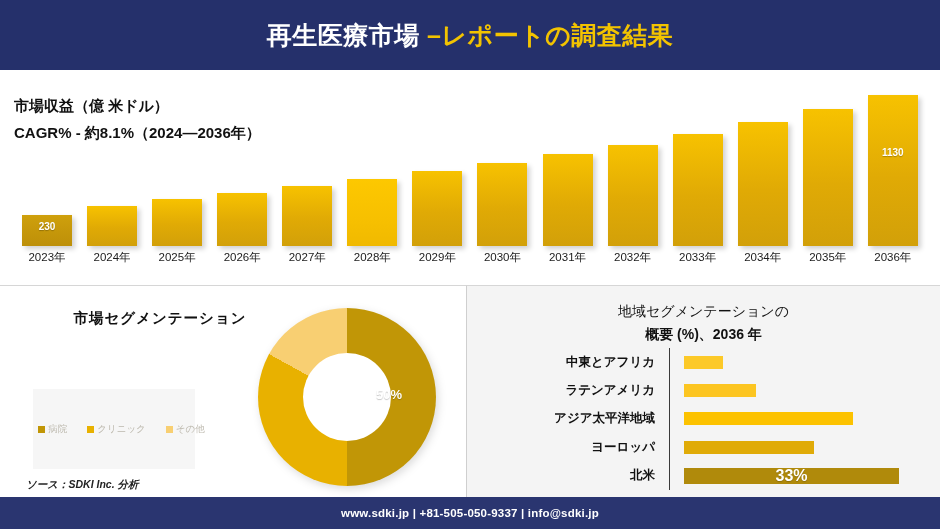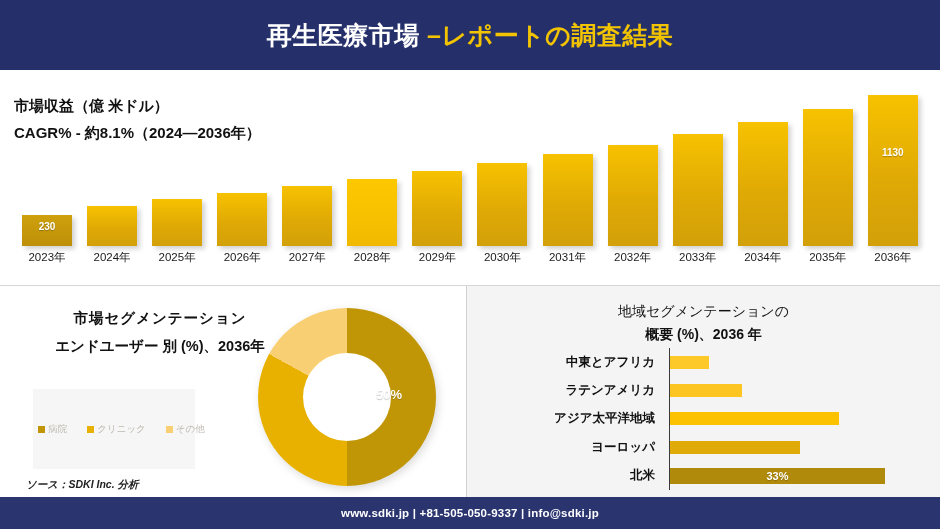--- a/index.html
+++ b/index.html
@@ -270,20 +270,21 @@
     width: 426px;
     height: 142px;
     display: flex;
     flex-direction: column;
     justify-content: space-around;
   }
   .region-row {
     display: flex;
     align-items: center;
     height: 22px;
+    gap: 14px;
   }
   .region-name {
     width: 172px;
     text-align: right;
     padding-right: 8px;
     font-size: 12.5px;
     font-weight: bold;
     color: #111111;
     white-space: nowrap;
   }
@@ -297,21 +298,21 @@
   }
   .region-bar {
     height: 13px;
     position: relative;
     display: flex;
     align-items: center;
     justify-content: center;
   }
   .region-bar.tall { height: 16px; }
   .region-bar-value {
-    font-size: 11px;
+    font-size: 16px;
     font-weight: bold;
     color: #ffffff;
     text-shadow: 0 1px 1px rgba(0,0,0,.2);
   }
 
   
   .footer-band {
     position: absolute;
     left: 0; bottom: 0;
     width: 940px;
@@ -412,21 +413,20 @@
         <div class="year-label">2034年</div>
         <div class="year-label">2035年</div>
         <div class="year-label">2036年</div>
       </div>
   </div>
 
   <div class="bottom-left">
 
     <div class="seg-title">
       <span class="l1">市場セグメンテーション</span>
-      <span class="l2">エンドユーザー 別 (%)、2036年</span>
     </div>
 
     <div class="legend-box">
       <div class="legend-items" id="donutLegend">
           <span class="legend-entry">
             <span class="legend-swatch" style="background: rgb(193, 150, 6);"></span>
             <span>病院</span>
           </span>
           <span class="legend-entry">
             <span class="legend-swatch" style="background: rgb(232, 177, 0);"></span>

